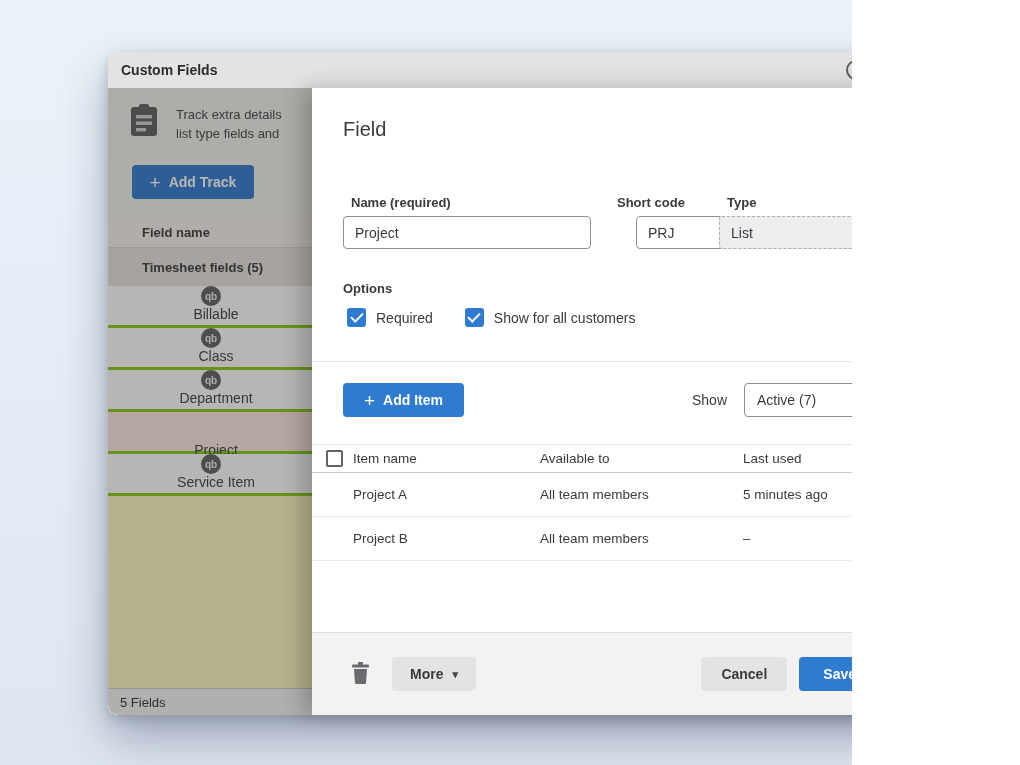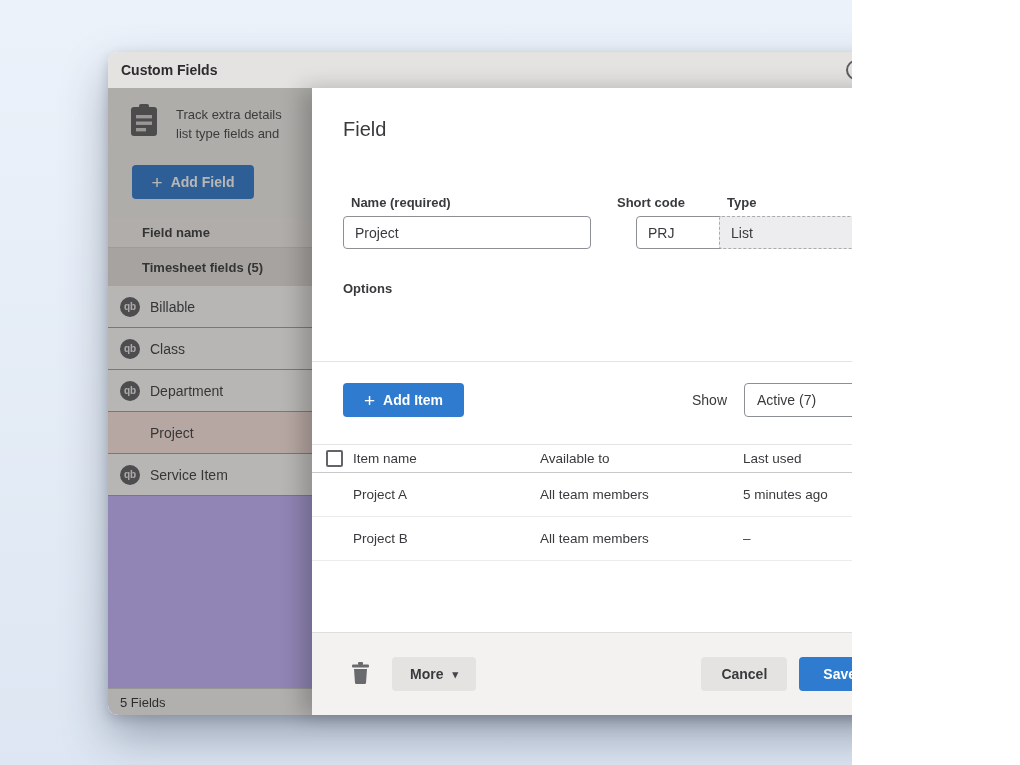--- a/index.html
+++ b/index.html
@@ -28,21 +28,21 @@
     width:20px; height:20px; border:2px solid #5d5e61; border-radius:50%;
     display:flex; align-items:center; justify-content:center;
     font-size:12px; font-weight:bold; color:#5d5e61; cursor:pointer;
   }
   .icon-x { font-size:18px; color:#5d5e61; line-height:1; cursor:pointer; }
 
   .modal-body { position:absolute; left:0; top:36px; right:0; bottom:0; display:flex; }
 
   
   .sidebar {
-    position:relative; width:204px; flex:0 0 204px; background:#c4b5fd;
+    position:relative; width:204px; flex:0 0 204px; background:#fef9c3;
     border-bottom-left-radius:10px; overflow:hidden;
   }
   .sb-top { position:absolute; left:0; top:0; right:0; height:130px; background:#f2f1ef; }
   .sb-intro { position:absolute; left:20px; top:15px; display:flex; gap:16px; }
   .sb-intro-text { font-size:13px; line-height:19px; color:#454648; white-space:nowrap; padding-top:2px; }
   .btn-blue {
     background:var(--accent,#2e7bd0); color:#fff; border:none; border-radius:4px;
     font-family:inherit; font-size:14px; font-weight:bold; cursor:pointer;
     display:inline-flex; align-items:center; justify-content:center;
   }
@@ -52,22 +52,22 @@
     position:absolute; left:0; top:130px; right:0; height:30px; background:#f4f2ef;
     border-bottom:1px solid #d8d8d8; font-size:13px; font-weight:bold;
     display:flex; align-items:center; padding-left:34px;
   }
   .sb-group {
     position:absolute; left:0; top:160px; right:0; height:38px; background:#e7e3df;
     font-size:13px; font-weight:bold; display:flex; align-items:center; padding-left:34px;
   }
   .sb-item {
     position:absolute; left:0; right:0; height:42px; background:#fff;
-    border-bottom:1px solid #84cc16; display:flex; align-items:center;
-    padding-left:12px; font-size:14px; color:#3c3d3f; cursor:pointer;
+    border-bottom:3px solid #84cc16; display:flex; align-items:center;
+    padding-left:12px; font-size:14px; color:#3c3d3f; cursor:pointer;flex-direction:column;
   }
   .sb-item.selected { background:var(--selected-row,#fee9e3); }
   .qb-badge {
     width:20px; height:20px; border-radius:50%; background:#5f6064; color:#ededed;
     font-size:10px; font-weight:bold; display:inline-flex; align-items:center;
     justify-content:center; margin-right:10px; flex:0 0 20px;
   }
   .sb-item .no-badge { width:30px; flex:0 0 30px; display:inline-block; }
   .sb-footer {
     position:absolute; left:0; right:0; bottom:0; height:27px; background:#f7f6f4;
@@ -193,21 +193,21 @@
               <rect x="8" y="25" width="10" height="3.4" fill="#d2d2d2"></rect>
             </svg>
           </span>
           <div class="sb-intro-text">
             <div>Track extra details</div>
             <div>list type fields and</div>
           </div>
         </div>
         <button class="btn-blue sb-add-field">
           <span class="plus">+</span>
-          <span>Add Field</span>
+          <span>Add Track</span>
         </button>
 
         <div class="sb-listheader">Field name</div>
         <div class="sb-group">Timesheet fields (5)</div>
 
         <div class="sb-item" style="top:198px">
           <span class="qb-badge">qb</span>
           <span>Billable</span>
         </div>
         <div class="sb-item" style="top:240px">
@@ -241,20 +241,26 @@
         <label class="p-label" style="left:297px">Short code</label>
         <input class="p-input" style="left: 297px; width: 93px; margin-left: 27px;" value="PRJ">
 
         <label class="p-label" style="left:407px">Type</label>
         <div class="p-select-disabled" style="left:407px; width:158px">
           <span>List</span>
           <span class="chev">▾</span>
         </div>
 
         <div class="p-options-label">Options</div>
+        <div class="p-checkrow">
+          <span class="cbx"></span>
+          <span class="cbx-label">Required</span>
+          <span class="cbx"></span>
+          <span class="cbx-label">Show for all customers</span>
+        </div>
 
         <div class="p-divider"></div>
 
         <div class="p-toolbar">
           <button class="btn-blue btn-add-item">
             <span class="plus">+</span>
             <span>Add Item</span>
           </button>
           <span class="show-label">Show</span>
           <div class="p-filter">

